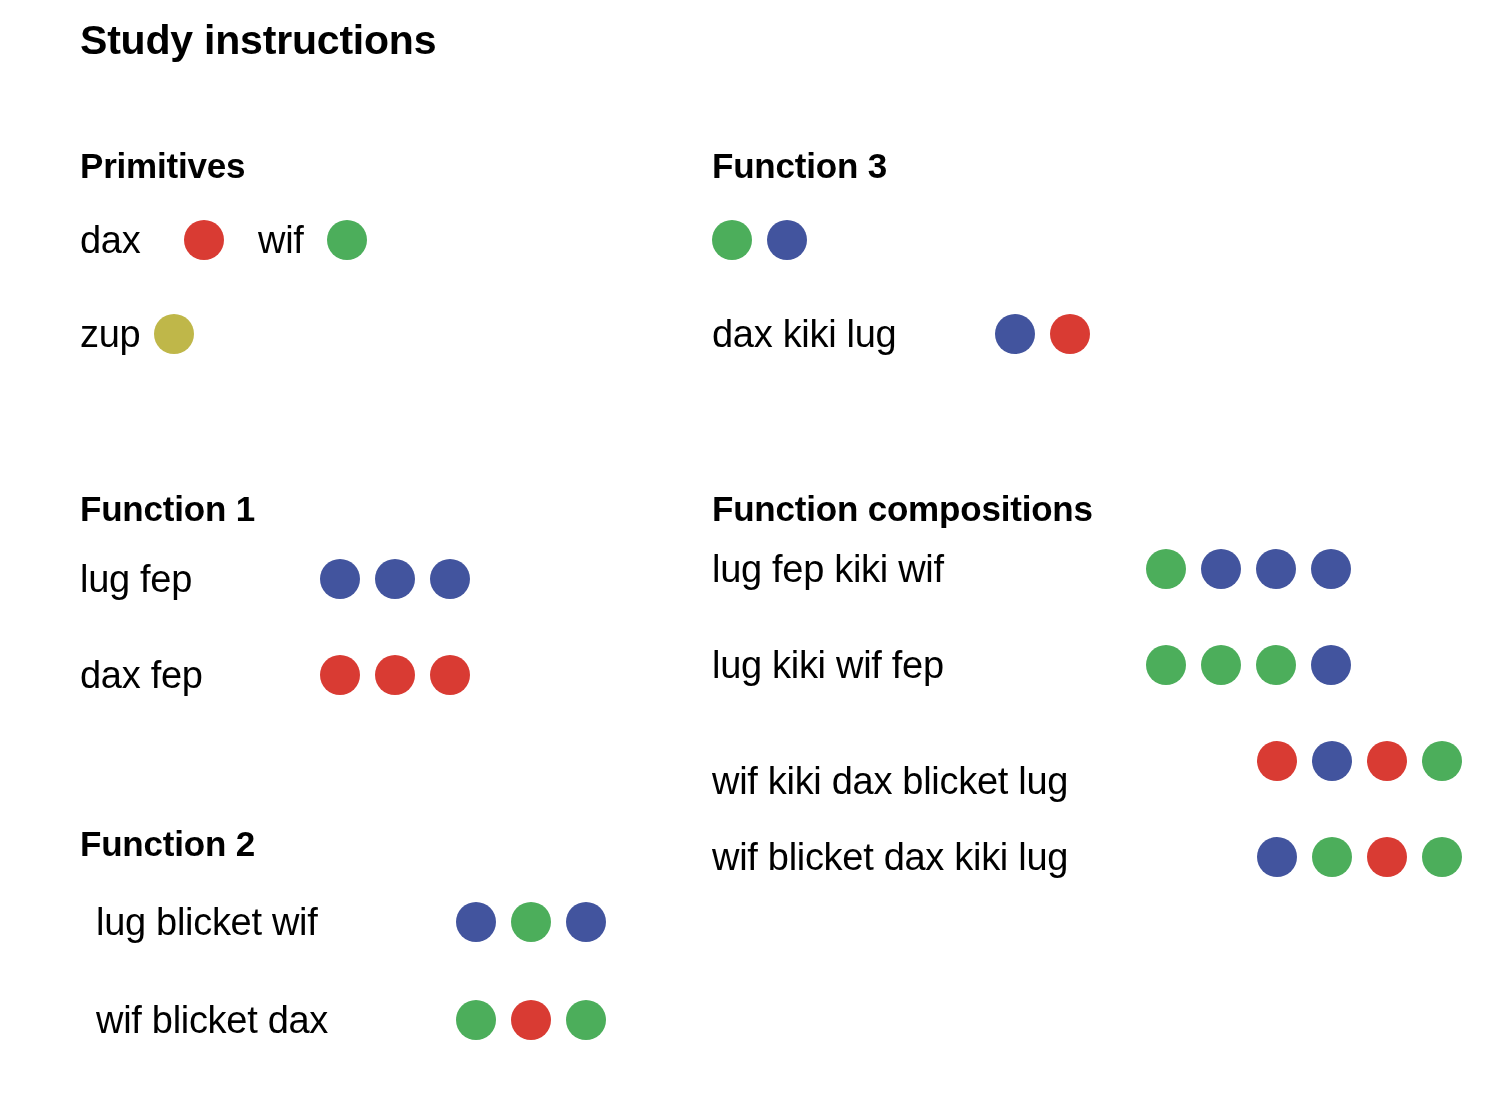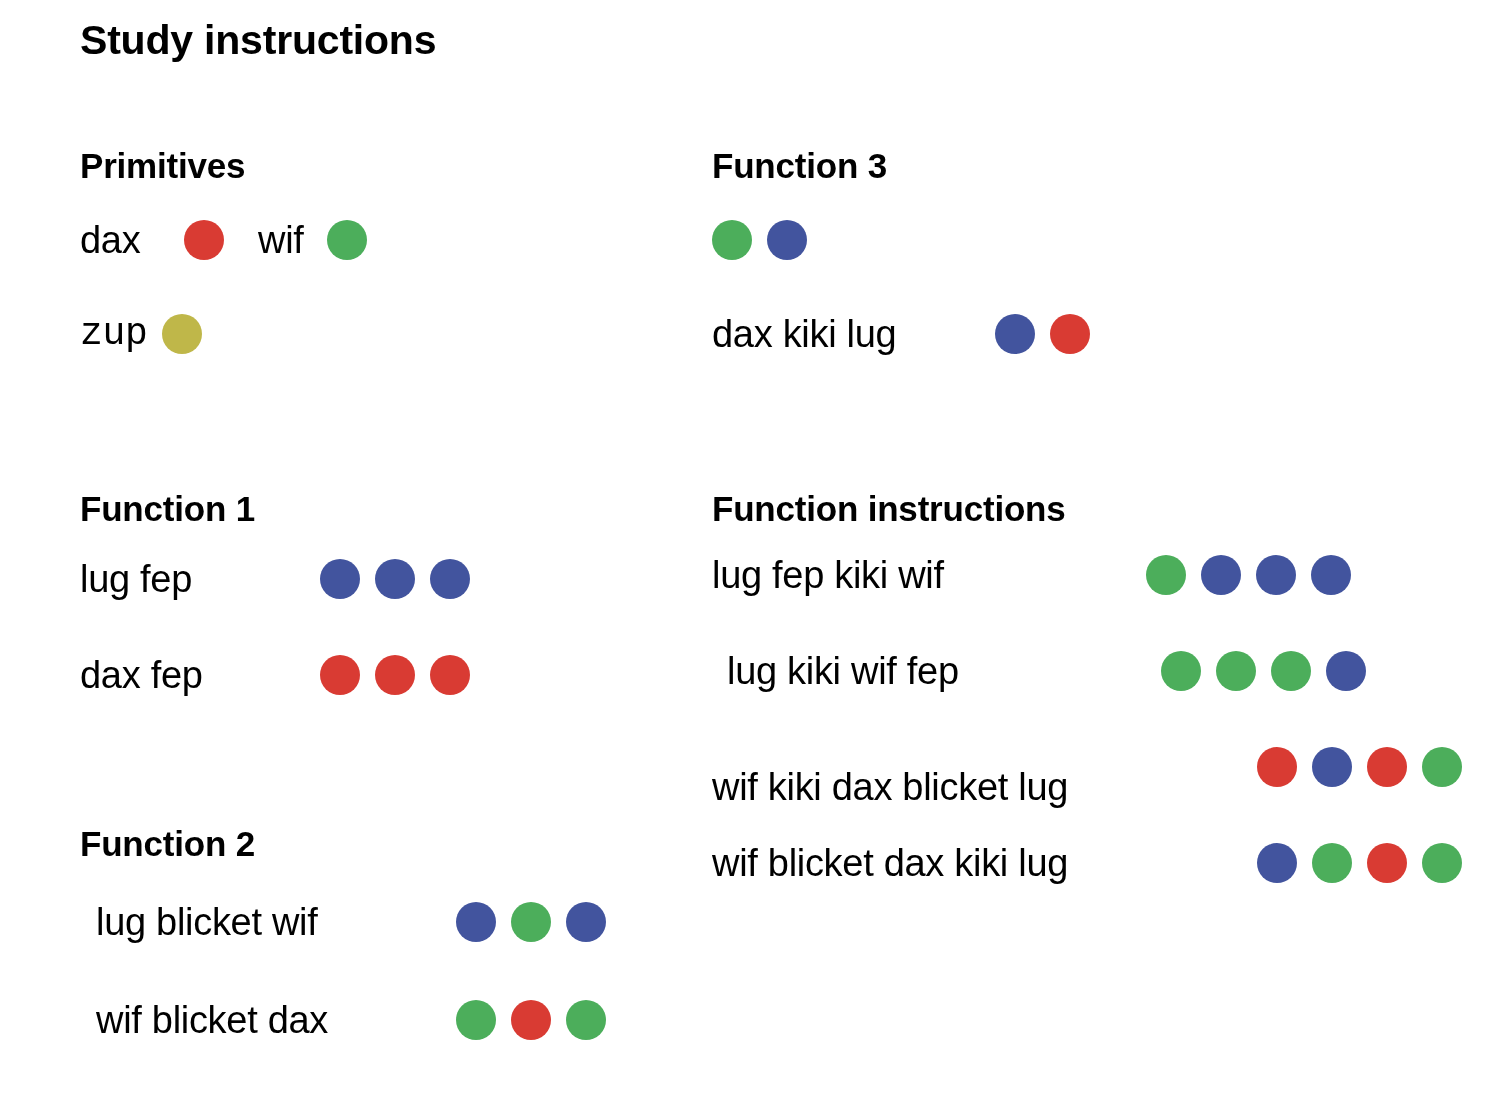--- a/index.html
+++ b/index.html
@@ -132,21 +132,21 @@
             <span class="prim-word">dax</span>
             <span class="dot abs" style="left: 104px; background-color: rgb(217, 59, 51);"></span>
           </div>
           <div class="prim-cell" style="position:relative;">
             <span class="prim-word">wif</span>
             <span class="dot" style="margin-left: 23px; background-color: rgb(76, 174, 91);"></span>
           </div>
         </div>
 
         <div class="prim-row" style="margin-top:30px;">
-          <div class="prim-cell" style="position:relative;font-family:Liberation Mono, monospace;">
+          <div class="prim-cell" style="position:relative;">
             <span class="prim-word">zup</span>
             <span class="dot" style="margin-left: 14px; background-color: rgb(191, 183, 73);"></span>
           </div>
         </div>
 
       </div>
     </div>
 
     <div class="section abs" style="top:489px;">
       <div class="section-heading">Function 1</div>
@@ -221,36 +221,36 @@
           <span class="dots">
             <span class="dot" style="background-color: rgb(66, 84, 158);"></span>
             <span class="dot" style="background-color: rgb(217, 59, 51);"></span>
           </span>
         </div>
 
       </div>
     </div>
 
     <div class="section abs" style="top:489px;">
-      <div class="section-heading">Function instructions</div>
-
-      <div class="rows abs" style="top:54px;left:0;">
+      <div class="section-heading">Function compositions</div>
+
+      <div class="rows abs" style="top:48px;left:0;">
 
         <div class="row">
           <span class="row-label" style="width:434px;display:inline-block;">lug fep kiki wif</span>
           <span class="dots">
             <span class="dot" style="background-color: rgb(76, 174, 91);"></span>
             <span class="dot" style="background-color: rgb(66, 84, 158);"></span>
             <span class="dot" style="background-color: rgb(66, 84, 158);"></span>
             <span class="dot" style="background-color: rgb(66, 84, 158);"></span>
           </span>
         </div>
 
         <div class="row" style="margin-top:32px;">
-          <span class="row-label" style="width:434px;display:inline-block;margin-left:15px;">lug kiki wif fep</span>
+          <span class="row-label" style="width:434px;display:inline-block;">lug kiki wif fep</span>
           <span class="dots">
             <span class="dot" style="background-color: rgb(76, 174, 91);"></span>
             <span class="dot" style="background-color: rgb(76, 174, 91);"></span>
             <span class="dot" style="background-color: rgb(76, 174, 91);"></span>
             <span class="dot" style="background-color: rgb(66, 84, 158);"></span>
           </span>
         </div>
 
         <div class="row" style="margin-top:32px;">
           <span class="row-label" style="width:545px;display:inline-block;margin-top:40px;">wif kiki dax blicket lug</span>

